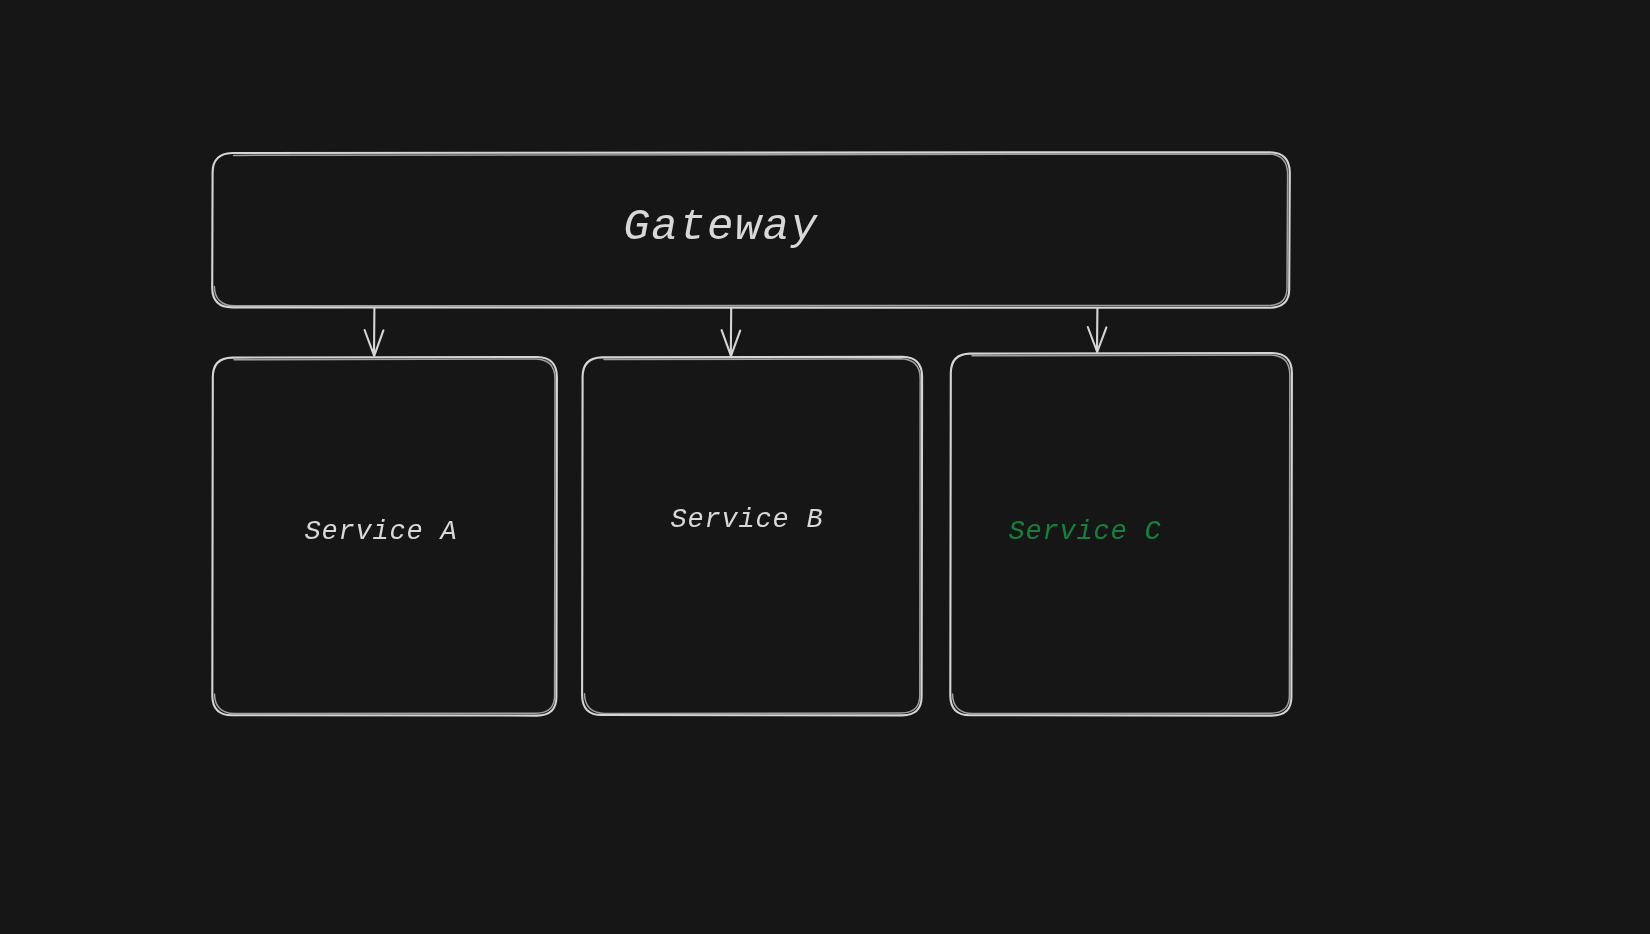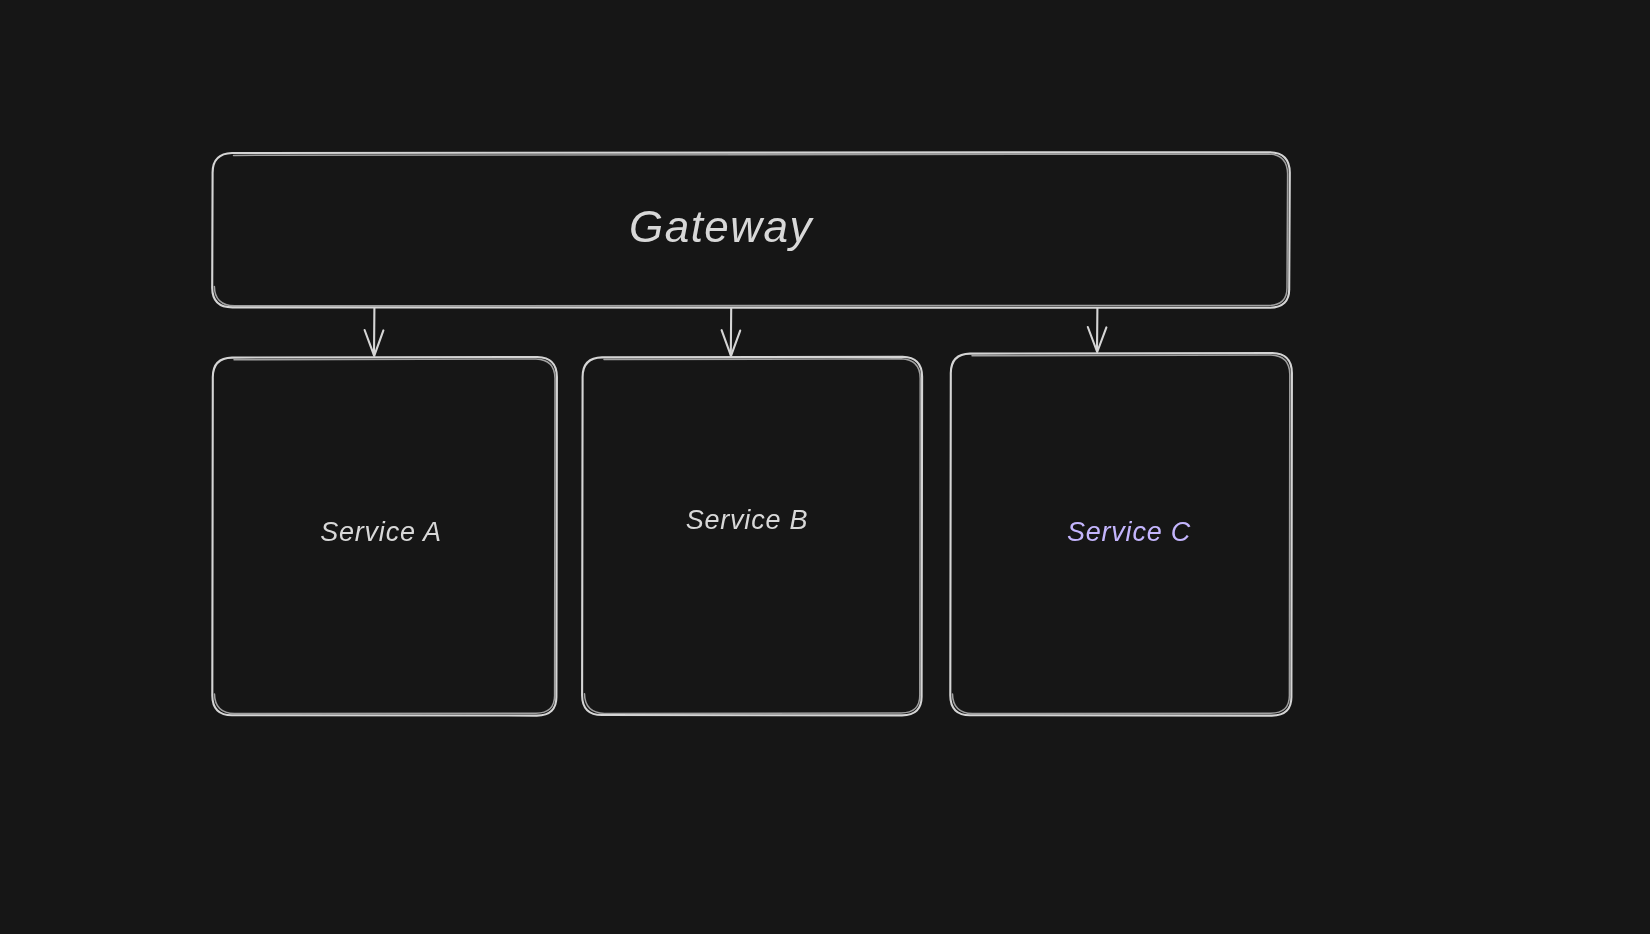--- a/index.html
+++ b/index.html
@@ -21,21 +21,21 @@
   }
   #sketch {
     position: absolute;
     inset: 0;
     width: 1650px;
     height: 934px;
   }
   .node-label {
     position: absolute;
     color: #d8d8d8;
-    font-family: Liberation Sans, sans-serif;
+    font-family: Liberation Mono, monospace;
     font-style: italic;
     font-weight: 400;
     letter-spacing: 0.5px;
     white-space: nowrap;
     text-align: right;
     transform: translate(-50%, -50%);
     user-select: none;
   }
   .node-label.title {
     font-size: 44px;
@@ -151,20 +151,20 @@
 
     </g>
   </svg>
 
   <div class="node-label title" style="left: 721px; top: 227px; color: rgb(216, 216, 216);">Gateway</div>
 
   <div class="node-label service" style="left: 381px; top: 532px; color: rgb(216, 216, 216);">Service A</div>
 
   <div class="node-label service" style="left: 747px; top: 520px; color: rgb(216, 216, 216);">Service B</div>
 
-  <div class="node-label service" style="left: 1129px; top: 532px; color: #c4b5fd;">Service C</div>
+  <div class="node-label service" style="left: 1085px; top: 532px; color: #15803d;">Service C</div>
 
   <div class="hit" style="left:212px; top:152px; width:1078px; height:156px;"></div>
   <div class="hit" style="left:212px; top:357px; width:345px; height:359px;"></div>
   <div class="hit" style="left:582px; top:357px; width:340px; height:359px;"></div>
   <div class="hit" style="left:950px; top:353px; width:342px; height:363px;"></div>
 
 </div>
 
 </body></html>

